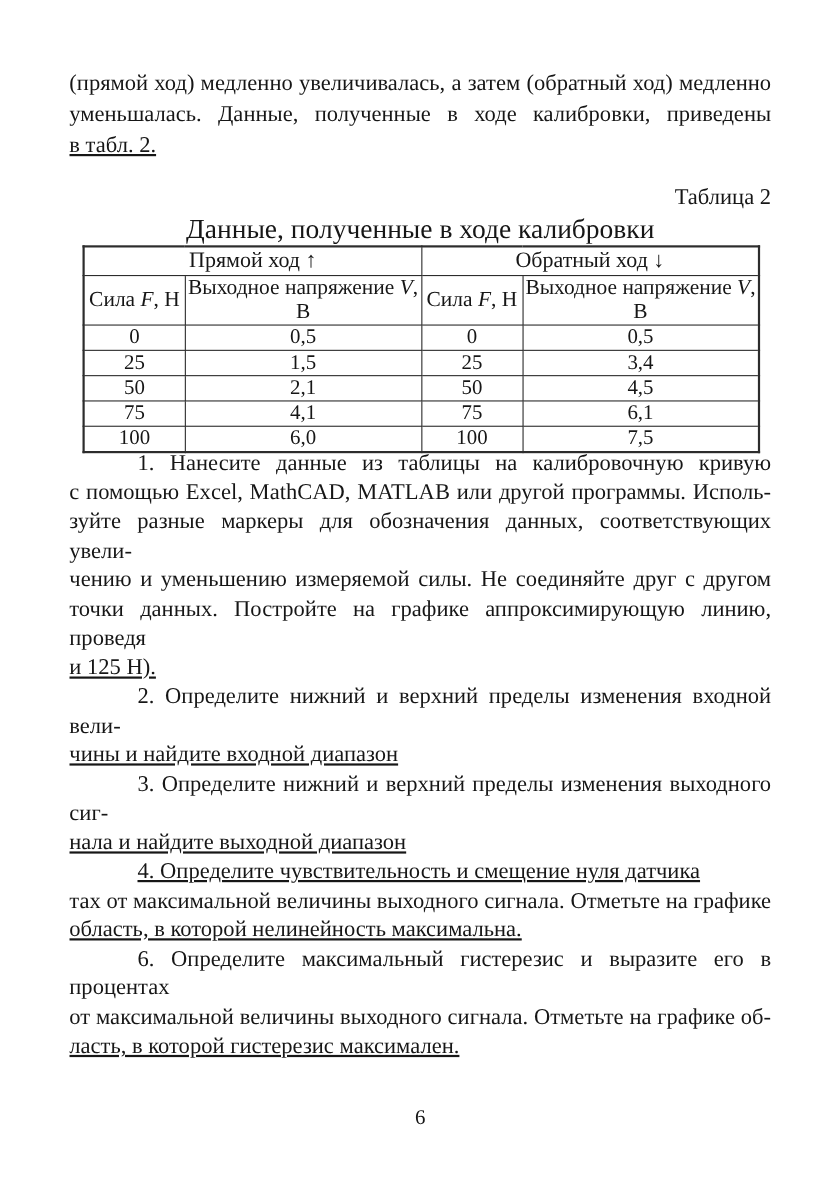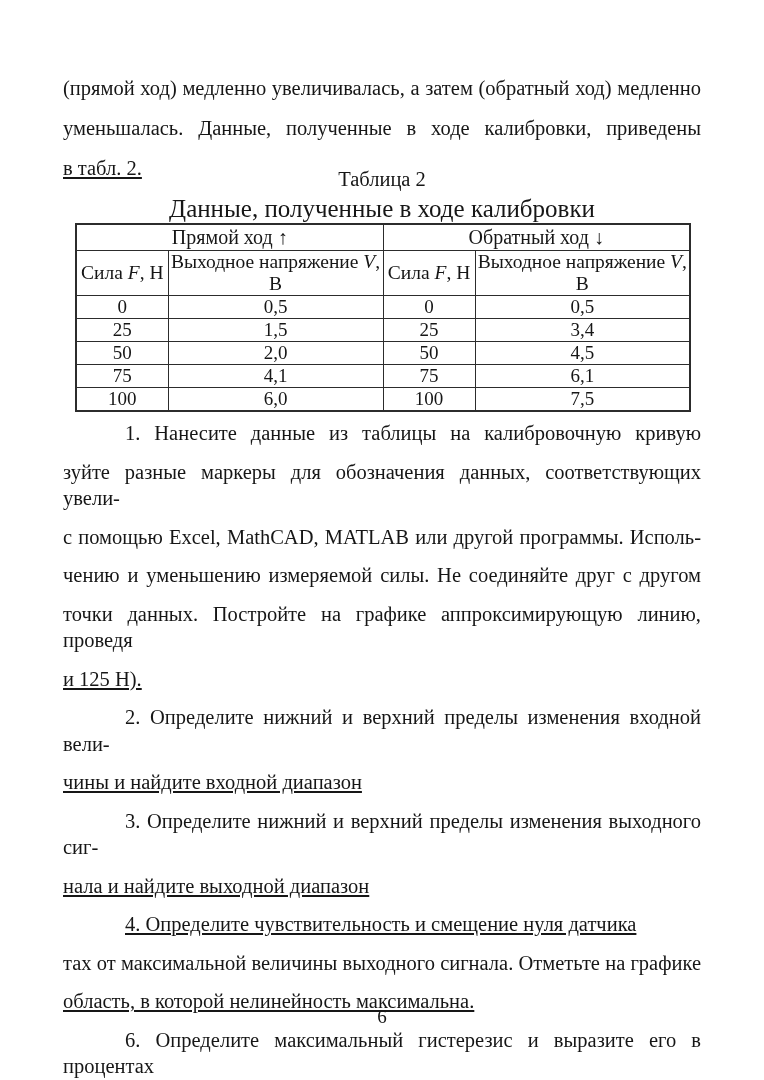--- a/index.html
+++ b/index.html
@@ -16,28 +16,27 @@
   .intro {
     position: absolute;
     top: 62px; left: 63px; width: 638px;
     font-size: 20.5px; line-height: 28px;
   }
   .line {
     text-align: justify;
     text-align-last: justify;
     overflow: hidden;
     white-space: normal;
-    margin-top: 12px;
   }
   .line.last { text-align-last: left; text-decoration: underline; }
   .line.first { text-indent: 62px; }
   .table-label {
     position: absolute;
     top: 168px; left: 63px; width: 638px;
-    text-align: center;
+    text-align: right;
     font-size: 20.5px;
   }
   .table-title {
     position: absolute;
     top: 195px; left: 0; width: 764px;
     text-align: center;
     font-size: 25px;
   }
   table.cal {
     position: absolute;
@@ -117,21 +116,21 @@
           <td>0,5</td>
         </tr>
         <tr>
           <td>25</td>
           <td>1,5</td>
           <td>25</td>
           <td>3,4</td>
         </tr>
         <tr>
           <td>50</td>
-          <td>2,0</td>
+          <td>2,1</td>
           <td>50</td>
           <td>4,5</td>
         </tr>
         <tr>
           <td>75</td>
           <td>4,1</td>
           <td>75</td>
           <td>6,1</td>
         </tr>
         <tr>
@@ -139,22 +138,22 @@
           <td>6,0</td>
           <td>100</td>
           <td>7,5</td>
         </tr>
       </tbody>
   </table>
 
   <div class="tasks">
       <div class="para">
         <div class="line first">1. Нанесите данные из таблицы на калибровочную кривую</div>
+        <div class="line">с помощью Excel, MathCAD, MATLAB или другой программы. Исполь-</div>
         <div class="line">зуйте разные маркеры для обозначения данных, соответствующих увели-</div>
-        <div class="line">с помощью Excel, MathCAD, MATLAB или другой программы. Исполь-</div>
         <div class="line">чению и уменьшению измеряемой силы. Не соединяйте друг с другом</div>
         <div class="line">точки данных. Постройте на графике аппроксимирующую линию, проведя</div>
         <div class="line last">и 125 Н).</div>
       </div>
       <div class="para">
         <div class="line first">2. Определите нижний и верхний пределы изменения входной вели-</div>
         <div class="line last">чины и найдите входной диапазон</div>
       </div>
       <div class="para">
         <div class="line first">3. Определите нижний и верхний пределы изменения выходного сиг-</div>

